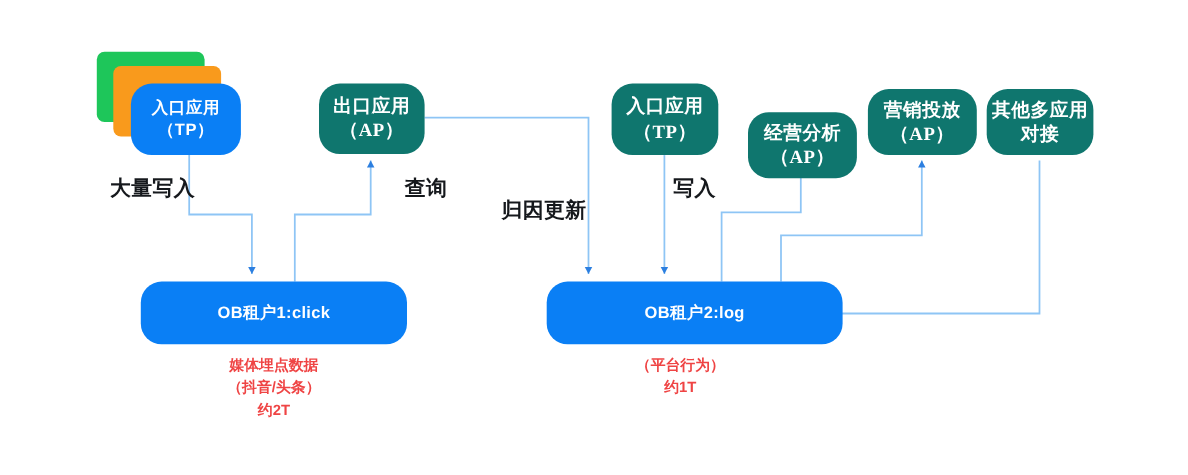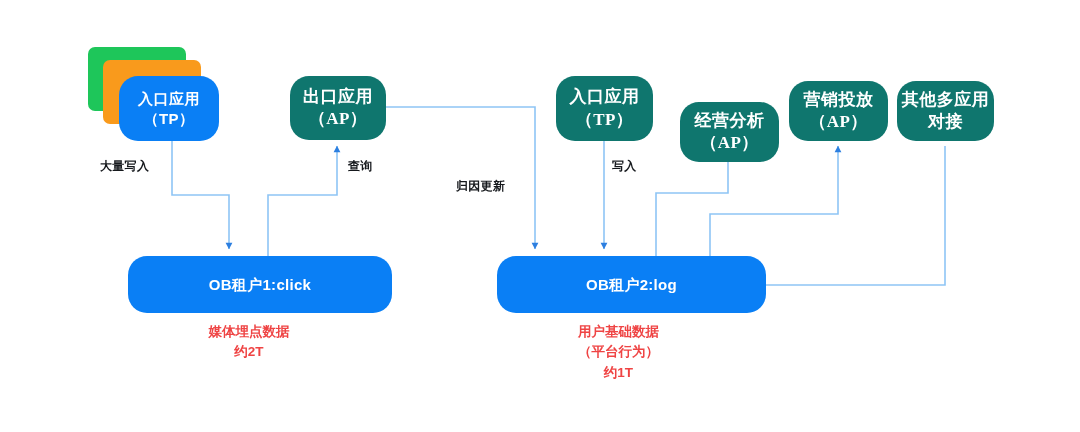--- a/index.html
+++ b/index.html
@@ -40,21 +40,21 @@
     font-size:13.5px;
     font-weight:bold;
     line-height:1.5;
     white-space:nowrap;
   }
   .caption .ln{display:block;}
 
   .edge-label{
     position:absolute;
     color:#15181c;
-    font-size:12px;
+    font-size:19px;
     font-weight:bold;
     white-space:nowrap;
     letter-spacing:0.3px;
   }
 
   svg.wires{position:absolute;left:0;top:0;width:1080px;height:432px;overflow:visible;}
   .wire{fill:none;stroke:#8ec5f5;stroke-width:1.6;}
 </style>
 </head>
 <body>
@@ -115,35 +115,35 @@
   <div class="node green" style="left:789px;top:81px;width:99px;height:60px;">
     <span class="ln">营销投放</span>
     <span class="ln">（AP）</span>
   </div>
 
   <div class="node green" style="left:897px;top:81px;width:97px;height:60px;">
     <span class="ln">其他多应用</span>
     <span class="ln">对接</span>
   </div>
 
-  <div class="node store" style="left:128px;top:256px;width:264px;height:57px;">
+  <div class="node store" style="left:128px;top:256px;width:242px;height:57px;">
     <span class="ln">OB租户1:click</span>
   </div>
   <div class="caption" style="left:128px;top:322px;width:242px;">
     <span class="ln">媒体埋点数据</span>
+    <span class="ln">（抖音/头条）</span>
     <span class="ln">约2T</span>
   </div>
 
   <div class="node store" style="left:497px;top:256px;width:269px;height:57px;justify-content:center;">
     <span class="ln">OB租户2:log</span>
   </div>
   <div class="caption" style="left:497px;top:322px;width:243px;">
-    <span class="ln">用户基础数据</span>
     <span class="ln">（平台行为）</span>
     <span class="ln">约1T</span>
   </div>
 
   <div class="edge-label" style="left:100px;top:158px;">大量写入</div>
-  <div class="edge-label" style="left:348px;top:158px;">查询</div>
+  <div class="edge-label" style="left:368px;top:158px;">查询</div>
   <div class="edge-label" style="left:456px;top:158px;margin-top:20px;">归因更新</div>
   <div class="edge-label" style="left:612px;top:158px;">写入</div>
 
 </div>
 
 </body></html>

